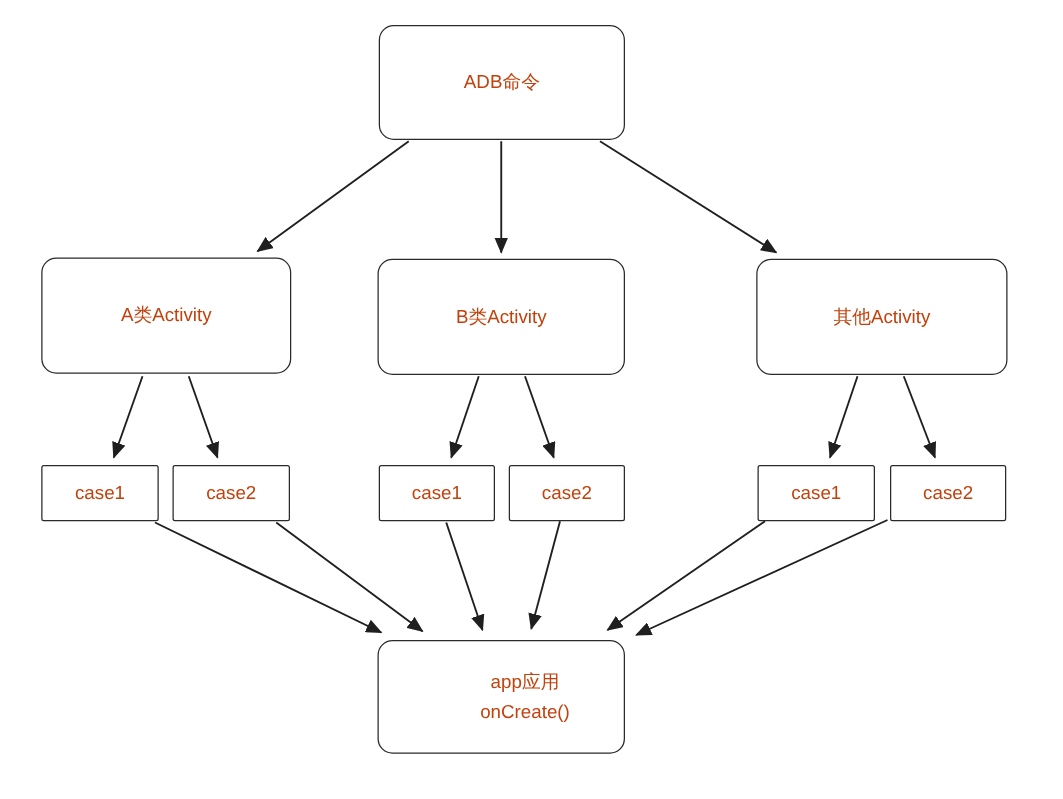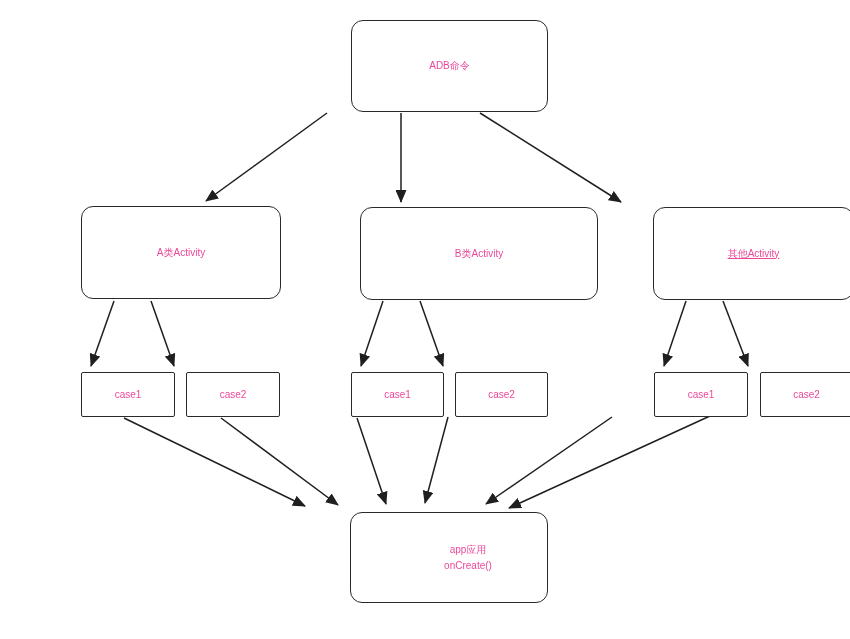--- a/index.html
+++ b/index.html
@@ -21,38 +21,37 @@
     top: 0;
     width: 850px;
     height: 639px;
   }
   .node {
     position: absolute;
     box-sizing: border-box;
     border: 1.5px solid #2a2a2a;
     border-radius: 12px;
     background: #ffffff;
-    color: #ec4899;
-    font-size: 10px;
+    color: #c2410c;
+    font-size: 15px;
     display: flex;
     flex-direction: column;
     align-items: center;
     justify-content: center;
     text-align: center;
     line-height: 1.55;
-    margin-left: 48px;
   }
   .node.small {
     border-radius: 2px;
   }
   
   .n-adb            { left: 303px; top: 20px;  width: 197px; height: 92px; }
   .n-activity-a     { left: 33px;  top: 206px; width: 200px; height: 93px; }
-  .n-activity-b     { left: 312px; top: 207px; width: 238px; height: 93px; justify-content: center; }
-  .n-activity-other { left: 605px; top: 207px; width: 201px; height: 93px; text-decoration: underline; }
+  .n-activity-b     { left: 302px; top: 207px; width: 198px; height: 93px; justify-content: center; }
+  .n-activity-other { left: 605px; top: 207px; width: 201px; height: 93px; }
   .n-case-a1        { left: 33px;  top: 372px; width: 94px;  height: 45px; }
   .n-case-a2        { left: 138px; top: 372px; width: 94px;  height: 45px; }
   .n-case-b1        { left: 303px; top: 372px; width: 93px;  height: 45px; }
   .n-case-b2        { left: 407px; top: 372px; width: 93px;  height: 45px; }
   .n-case-o1        { left: 606px; top: 372px; width: 94px;  height: 45px; }
   .n-case-o2        { left: 712px; top: 372px; width: 93px;  height: 45px; }
   .n-app            { left: 302px; top: 512px; width: 198px; height: 91px; padding-left: 38px; }
   .edges-layer line {
     stroke: #1f1f1f;
     stroke-width: 1.5;

